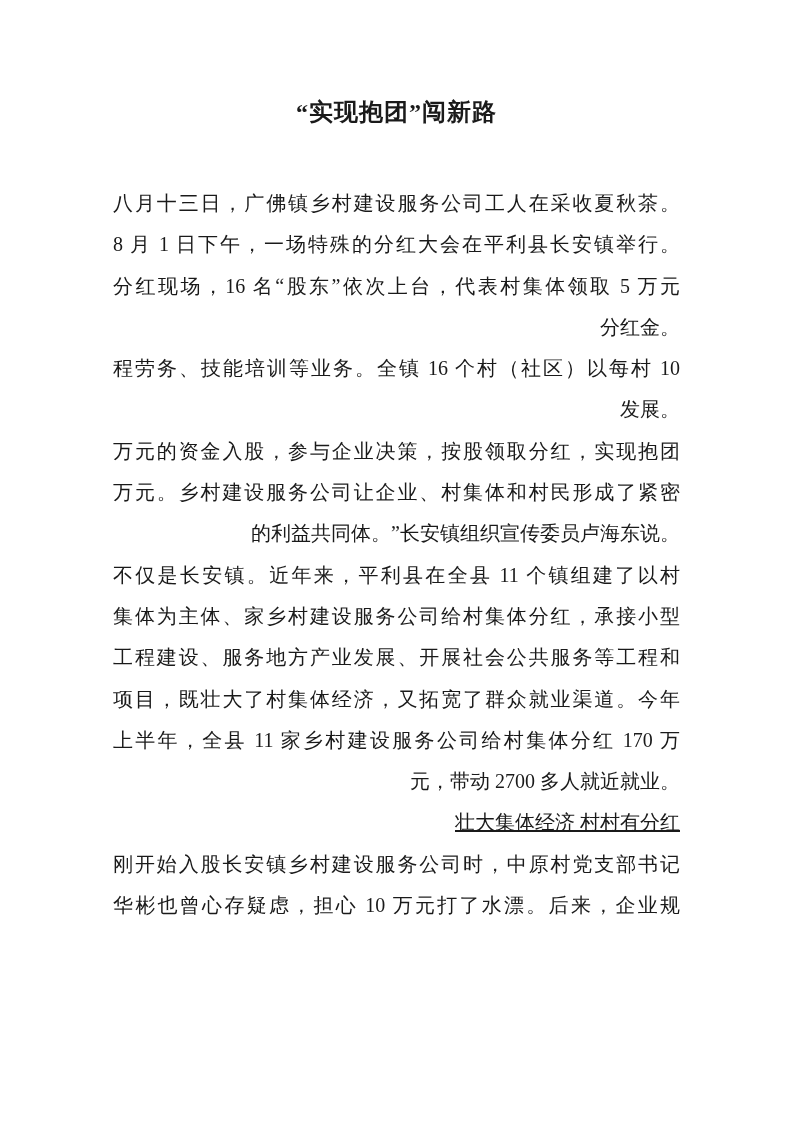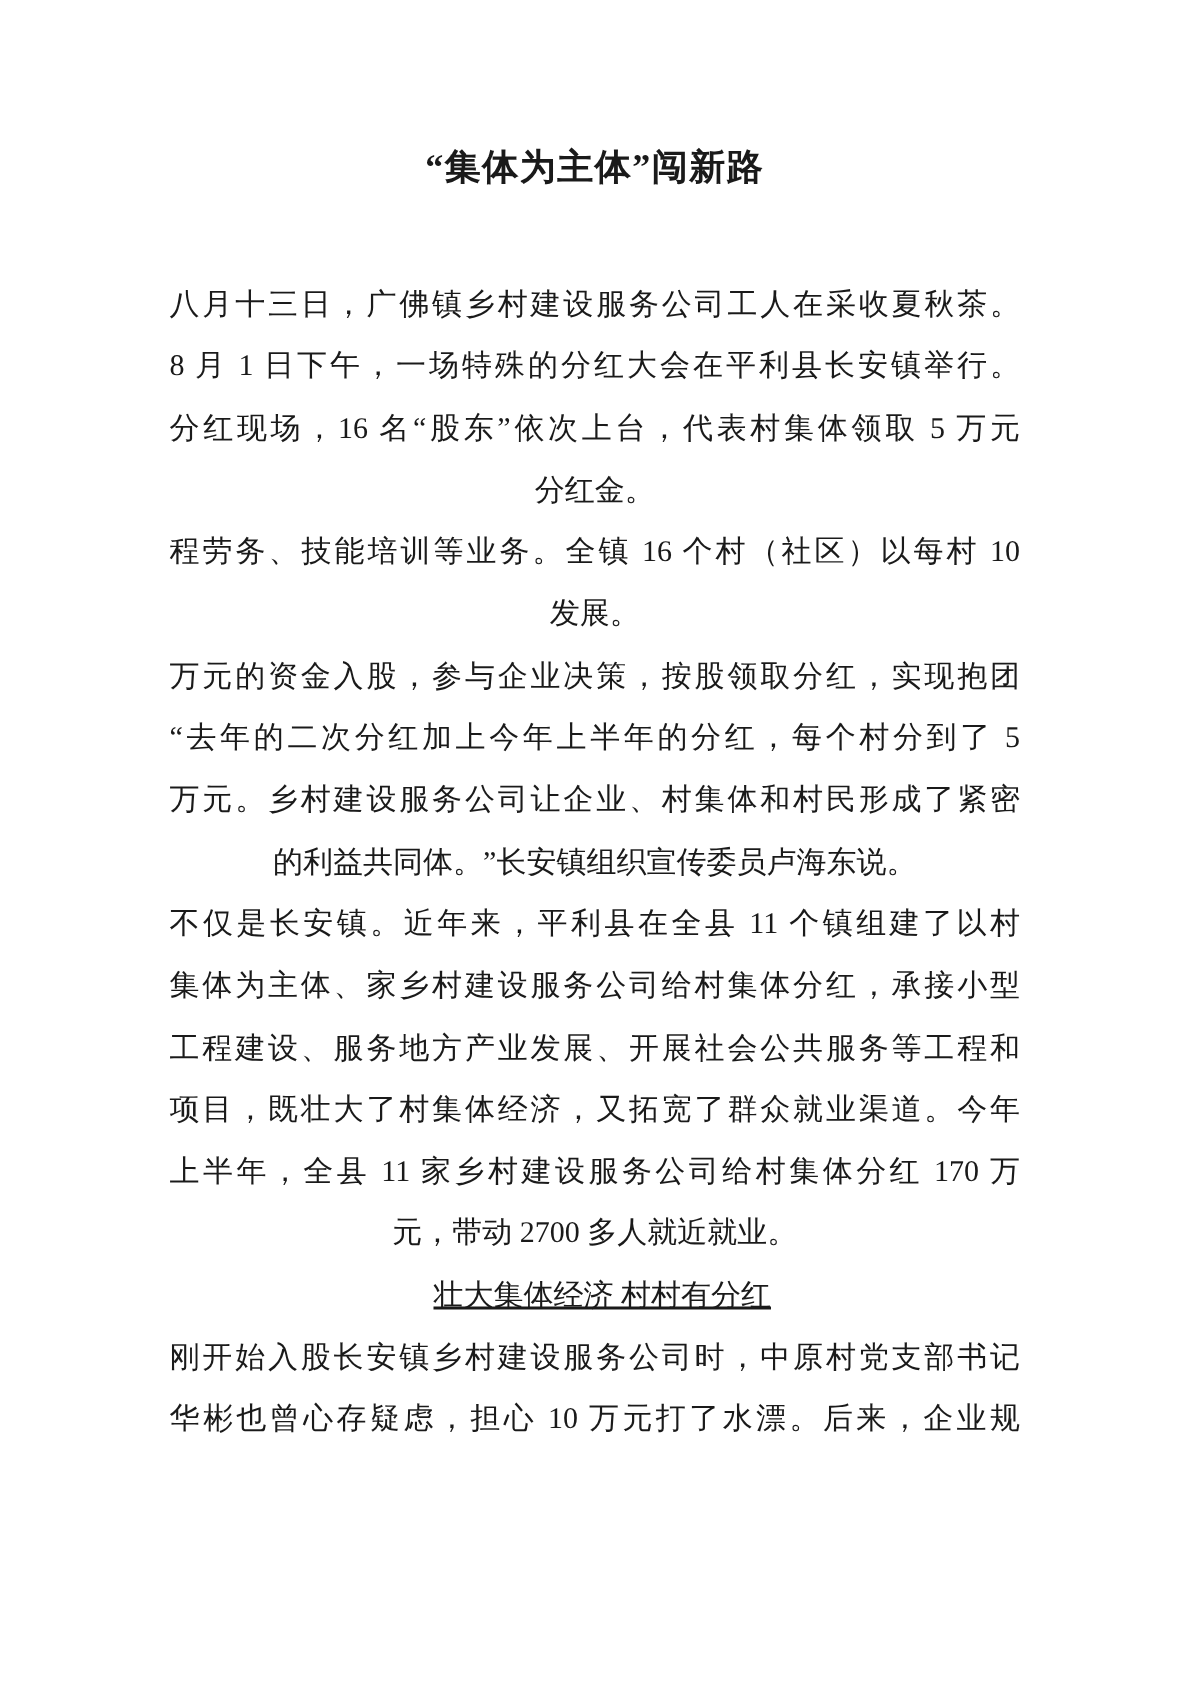--- a/index.html
+++ b/index.html
@@ -37,48 +37,47 @@
     top: 183px;
     left: 113px;
     width: 567px;
   }
   .line {
     font-size: 20px;
     line-height: 41.3px;
     height: 41.3px;
     overflow: hidden;
     white-space: normal;
-    text-align: center;
+    text-align: right;
   }
   .line.j {
     text-align: justify;
     text-align-last: justify;
   }
   .line.sub {
     padding-left: 10px;
     width: 557px;
     text-decoration: underline;
   }
 </style>
 </head>
 <body>
 
 <div class="page">
 
-  <div class="doc-title">“集体为主体”闯新路</div>
+  <div class="doc-title">“实现抱团”闯新路</div>
 
   <div class="body-text">
     <div class="line j">八月十三日，广佛镇乡村建设服务公司工人在采收夏秋茶。</div>
     <div class="line j">8 月 1 日下午，一场特殊的分红大会在平利县长安镇举行。</div>
     <div class="line j">分红现场，16 名“股东”依次上台，代表村集体领取 5 万元</div>
     <div class="line">分红金。</div>
     <div class="line j">程劳务、技能培训等业务。全镇 16 个村（社区）以每村 10</div>
     <div class="line">发展。</div>
     <div class="line j">万元的资金入股，参与企业决策，按股领取分红，实现抱团</div>
-    <div class="line j">“去年的二次分红加上今年上半年的分红，每个村分到了 5</div>
     <div class="line j">万元。乡村建设服务公司让企业、村集体和村民形成了紧密</div>
     <div class="line">的利益共同体。”长安镇组织宣传委员卢海东说。</div>
     <div class="line j">不仅是长安镇。近年来，平利县在全县 11 个镇组建了以村</div>
     <div class="line j">集体为主体、家乡村建设服务公司给村集体分红，承接小型</div>
     <div class="line j">工程建设、服务地方产业发展、开展社会公共服务等工程和</div>
     <div class="line j">项目，既壮大了村集体经济，又拓宽了群众就业渠道。今年</div>
     <div class="line j">上半年，全县 11 家乡村建设服务公司给村集体分红 170 万</div>
     <div class="line">元，带动 2700 多人就近就业。</div>
     <div class="line sub">壮大集体经济 村村有分红</div>
     <div class="line j">刚开始入股长安镇乡村建设服务公司时，中原村党支部书记</div>

